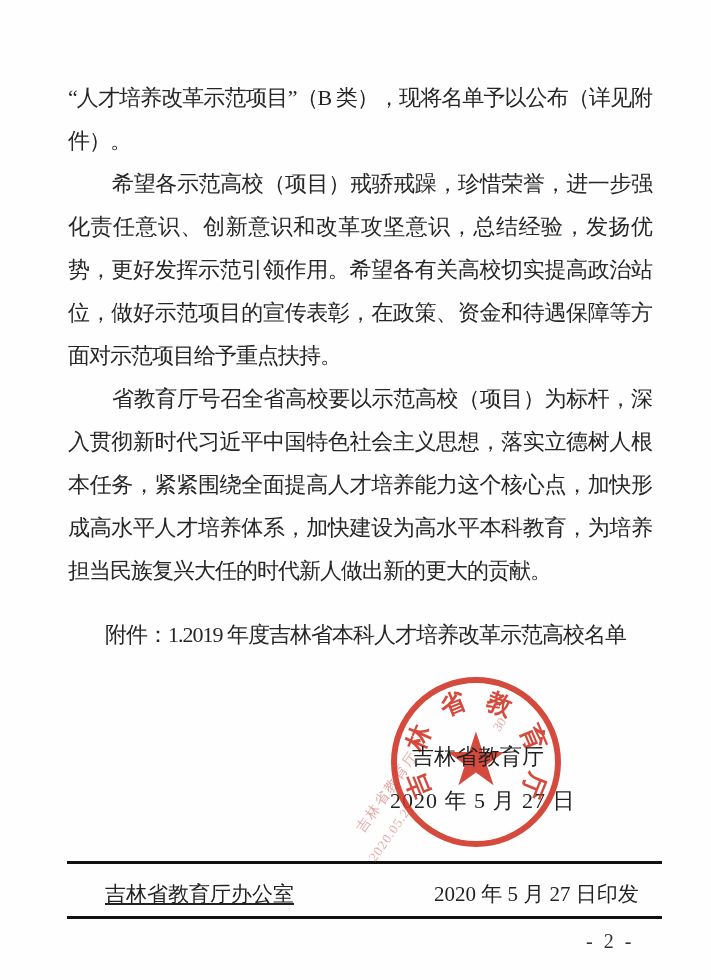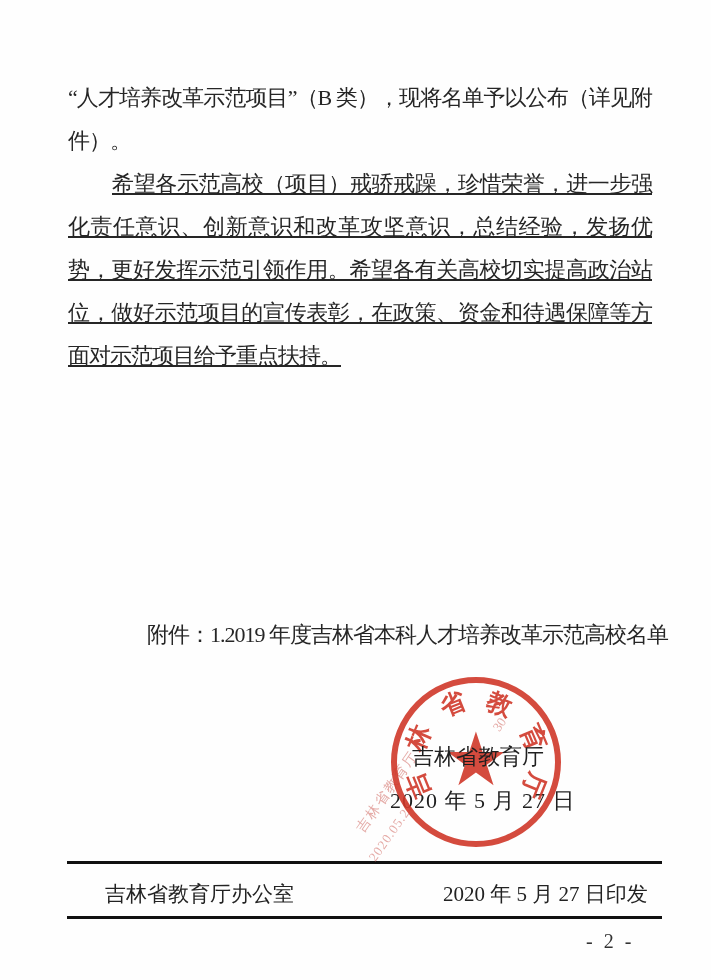--- a/index.html
+++ b/index.html
@@ -11,25 +11,25 @@
     font-family:"Liberation Serif","DejaVu Serif",serif;
     color:#262626;
   }
   
   .doc-body{
     position:absolute;left:68px;top:76px;width:584px;
     font-size:22px;line-height:43px;letter-spacing:-1px;
     text-align:justify;word-break:break-all;
   }
   .doc-body p{margin:0;padding:0;}
-  .doc-body p.indent{text-indent:2em;text-decoration:underline;}
+  .doc-body p.indent{text-indent:2em;}
   
   .attachments{
     position:absolute;left:68px;top:612px;width:600px;
-    font-size:22px;line-height:46px;letter-spacing:-1px;white-space:nowrap;text-align:right;
+    font-size:22px;line-height:46px;letter-spacing:-1px;white-space:nowrap;
   }
   .attach-line1{padding-left:37px;}
   .attach-line2{padding-left:97px;}
   
   .authority{
     position:absolute;left:412px;top:746px;z-index:3;
     font-size:22px;line-height:22px;letter-spacing:0px;color:#1f1f1f;
   }
   .issue-date{
     position:absolute;left:390px;top:790px;z-index:1;
@@ -64,39 +64,40 @@
   .wm{position:absolute;z-index:1;color:rgba(208,100,92,0.55);white-space:nowrap;}
   .wm1{left:360px;top:822px;font-size:14px;letter-spacing:2px;transform:rotate(-55deg);transform-origin:left center;}
   .wm2{left:372px;top:852px;font-size:13px;letter-spacing:1px;transform:rotate(-55deg);transform-origin:left center;}
   .wm3{left:496px;top:722px;font-size:13px;transform:rotate(-55deg);transform-origin:left center;}
   
   .rule{position:absolute;left:67px;width:595px;height:3px;background:#111;}
   .rule-top{top:861px;}
   .rule-bottom{top:916px;}
   .footer-office{
     position:absolute;left:105px;top:880px;
-    font-size:21px;letter-spacing:0px;color:#222;
+    font-size:21px;letter-spacing:0px;color:#222;text-decoration:underline;
   }
   .footer-date{
-    position:absolute;left:443px;top:880px;
+    position:absolute;left:434px;top:880px;
     font-size:21px;color:#222;
   }
   .page-number{
     position:absolute;left:586px;top:930px;
     font-size:20px;letter-spacing:3px;color:#333;
   }
 </style>
 </head>
 <body>
 
 <div class="page">
 
   <div class="doc-body">
     <p>“人才培养改革示范项目”（B 类），现将名单予以公布（详见附件）。</p>
     <p class="indent">希望各示范高校（项目）戒骄戒躁，珍惜荣誉，进一步强化责任意识、创新意识和改革攻坚意识，总结经验，发扬优势，更好发挥示范引领作用。希望各有关高校切实提高政治站位，做好示范项目的宣传表彰，在政策、资金和待遇保障等方面对示范项目给予重点扶持。</p>
+    <p class="indent">省教育厅号召全省高校要以示范高校（项目）为标杆，深入贯彻新时代习近平中国特色社会主义思想，落实立德树人根本任务，紧紧围绕全面提高人才培养能力这个核心点，加快形成高水平人才培养体系，加快建设为高水平本科教育，为培养担当民族复兴大任的时代新人做出新的更大的贡献。</p>
   </div>
 
   <div class="attachments">
     <div class="attach-line1">附件：1.2019 年度吉林省本科人才培养改革示范高校名单</div>
   </div>
 
   <span class="wm wm1">吉林省教育厅</span>
   <span class="wm wm2">2020.05.27</span>
   <span class="wm wm3">30</span>
 

